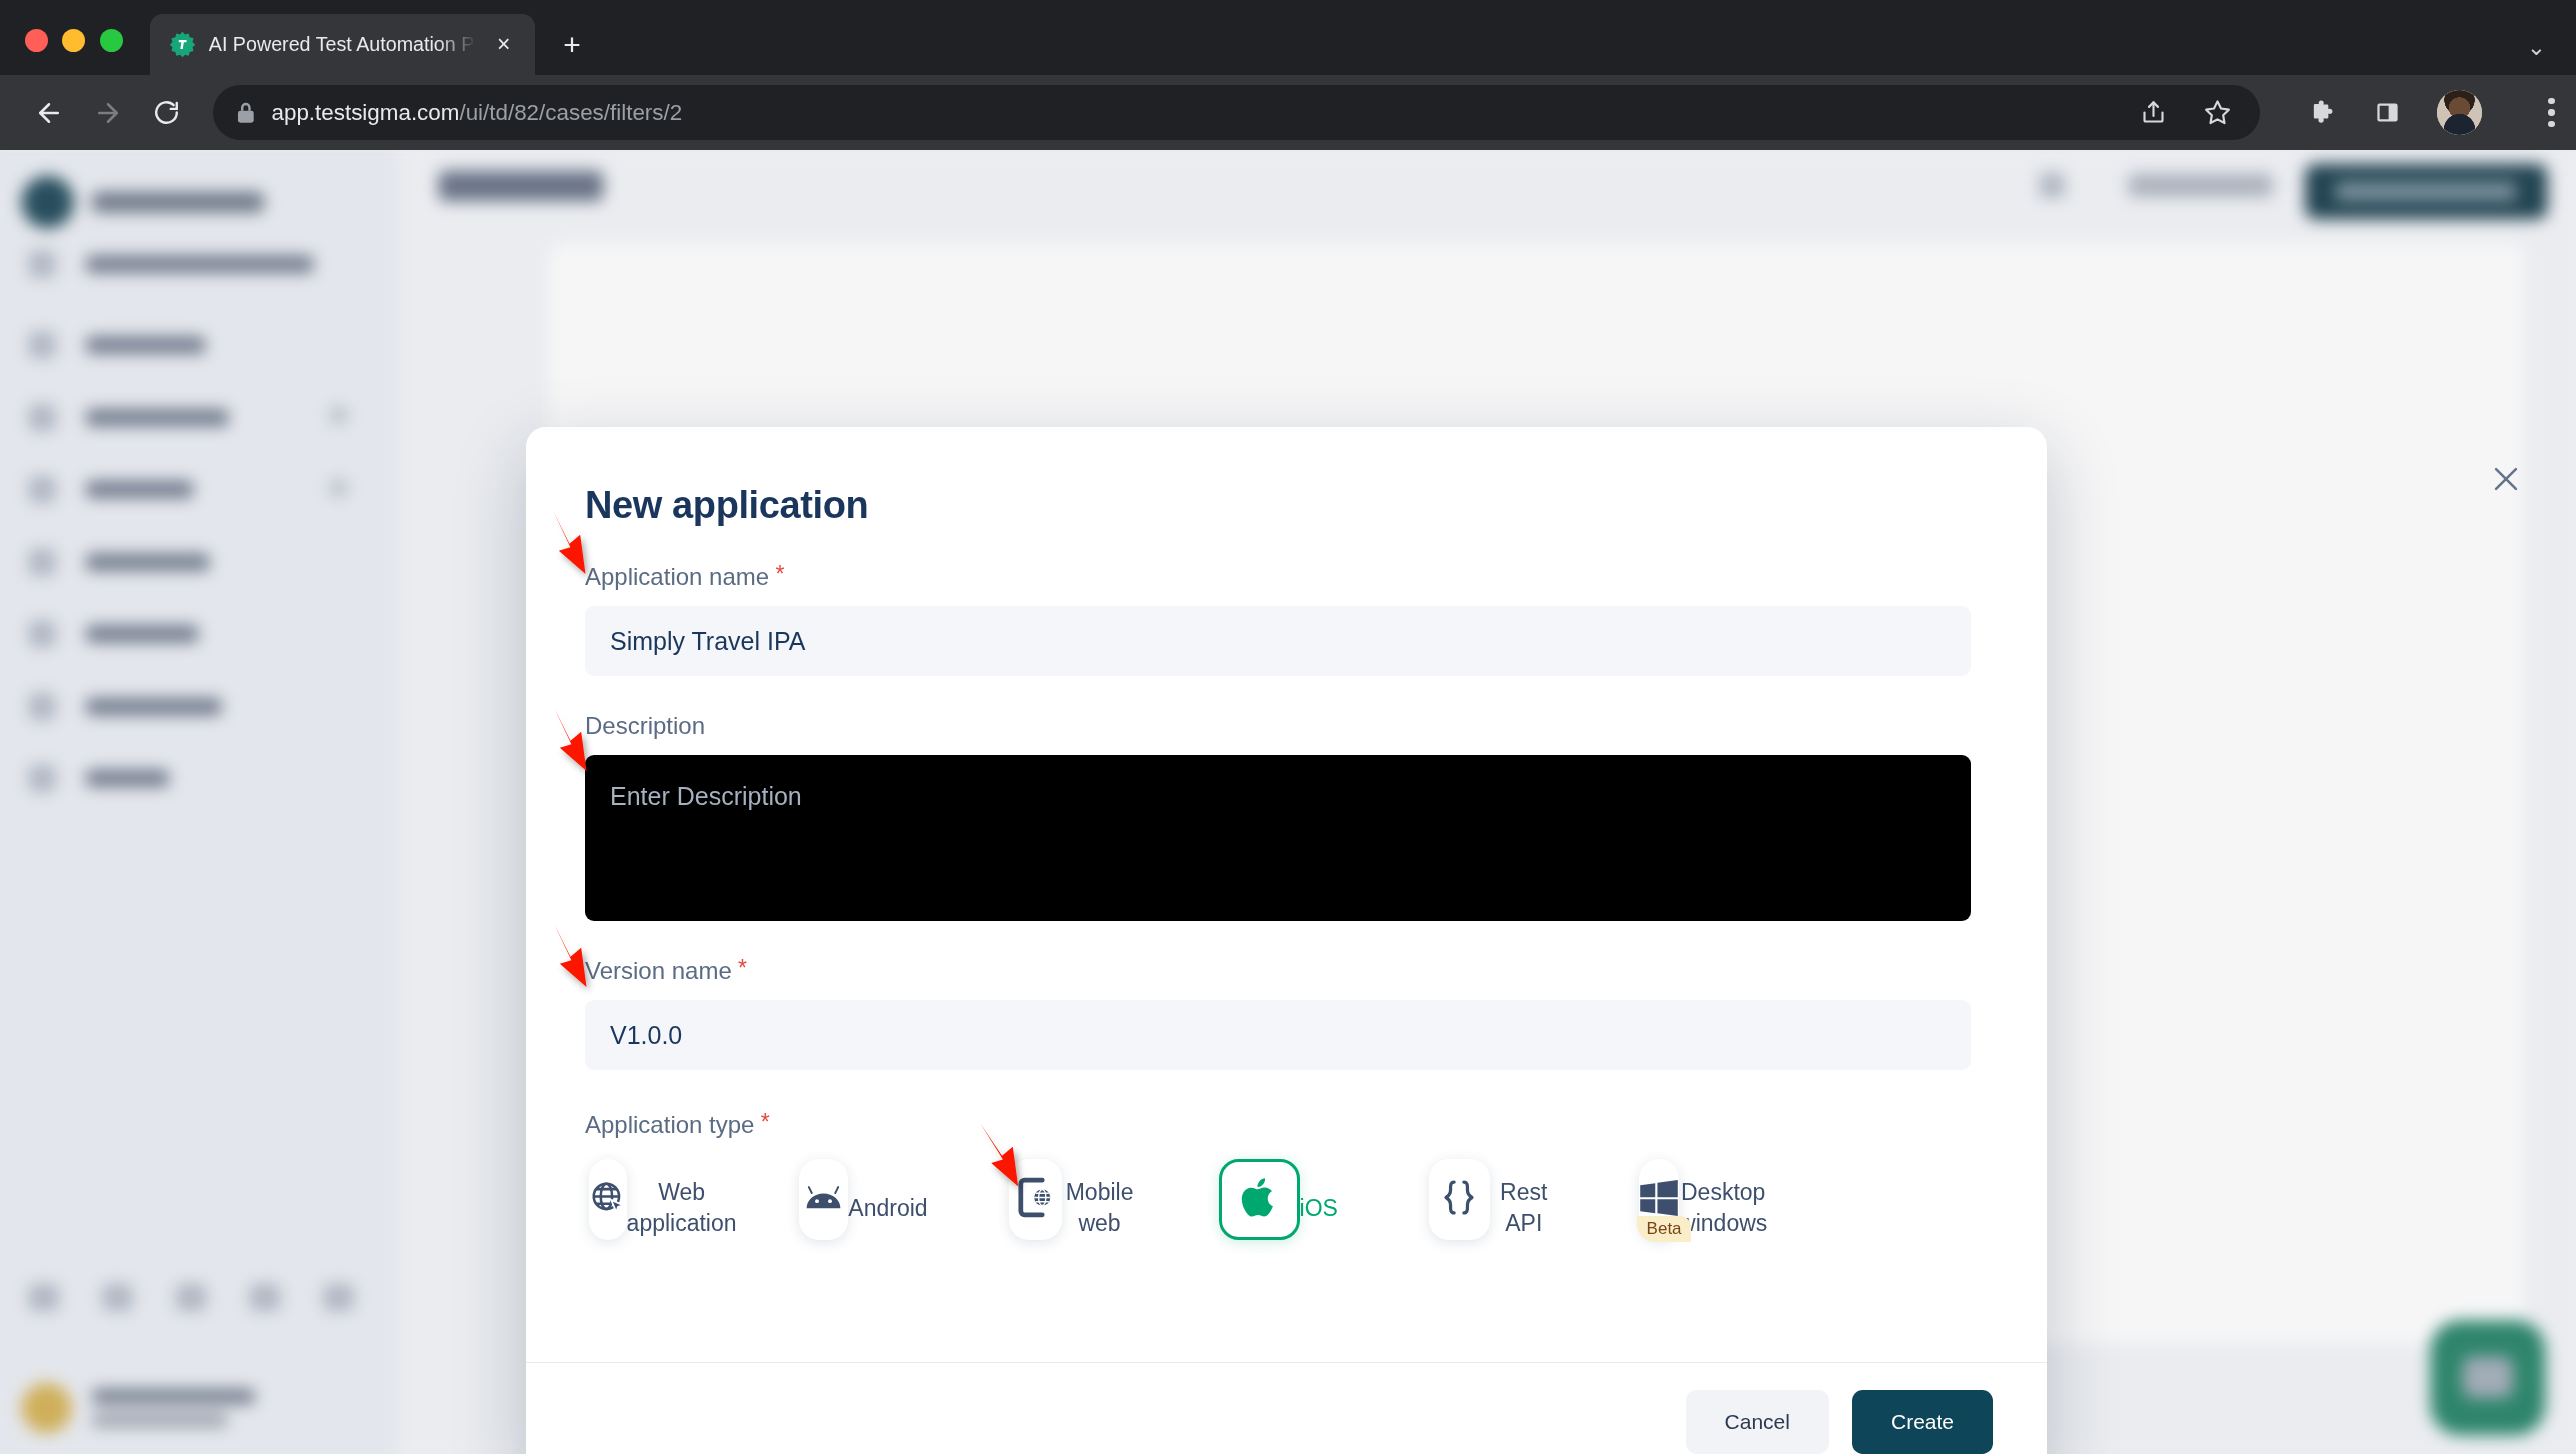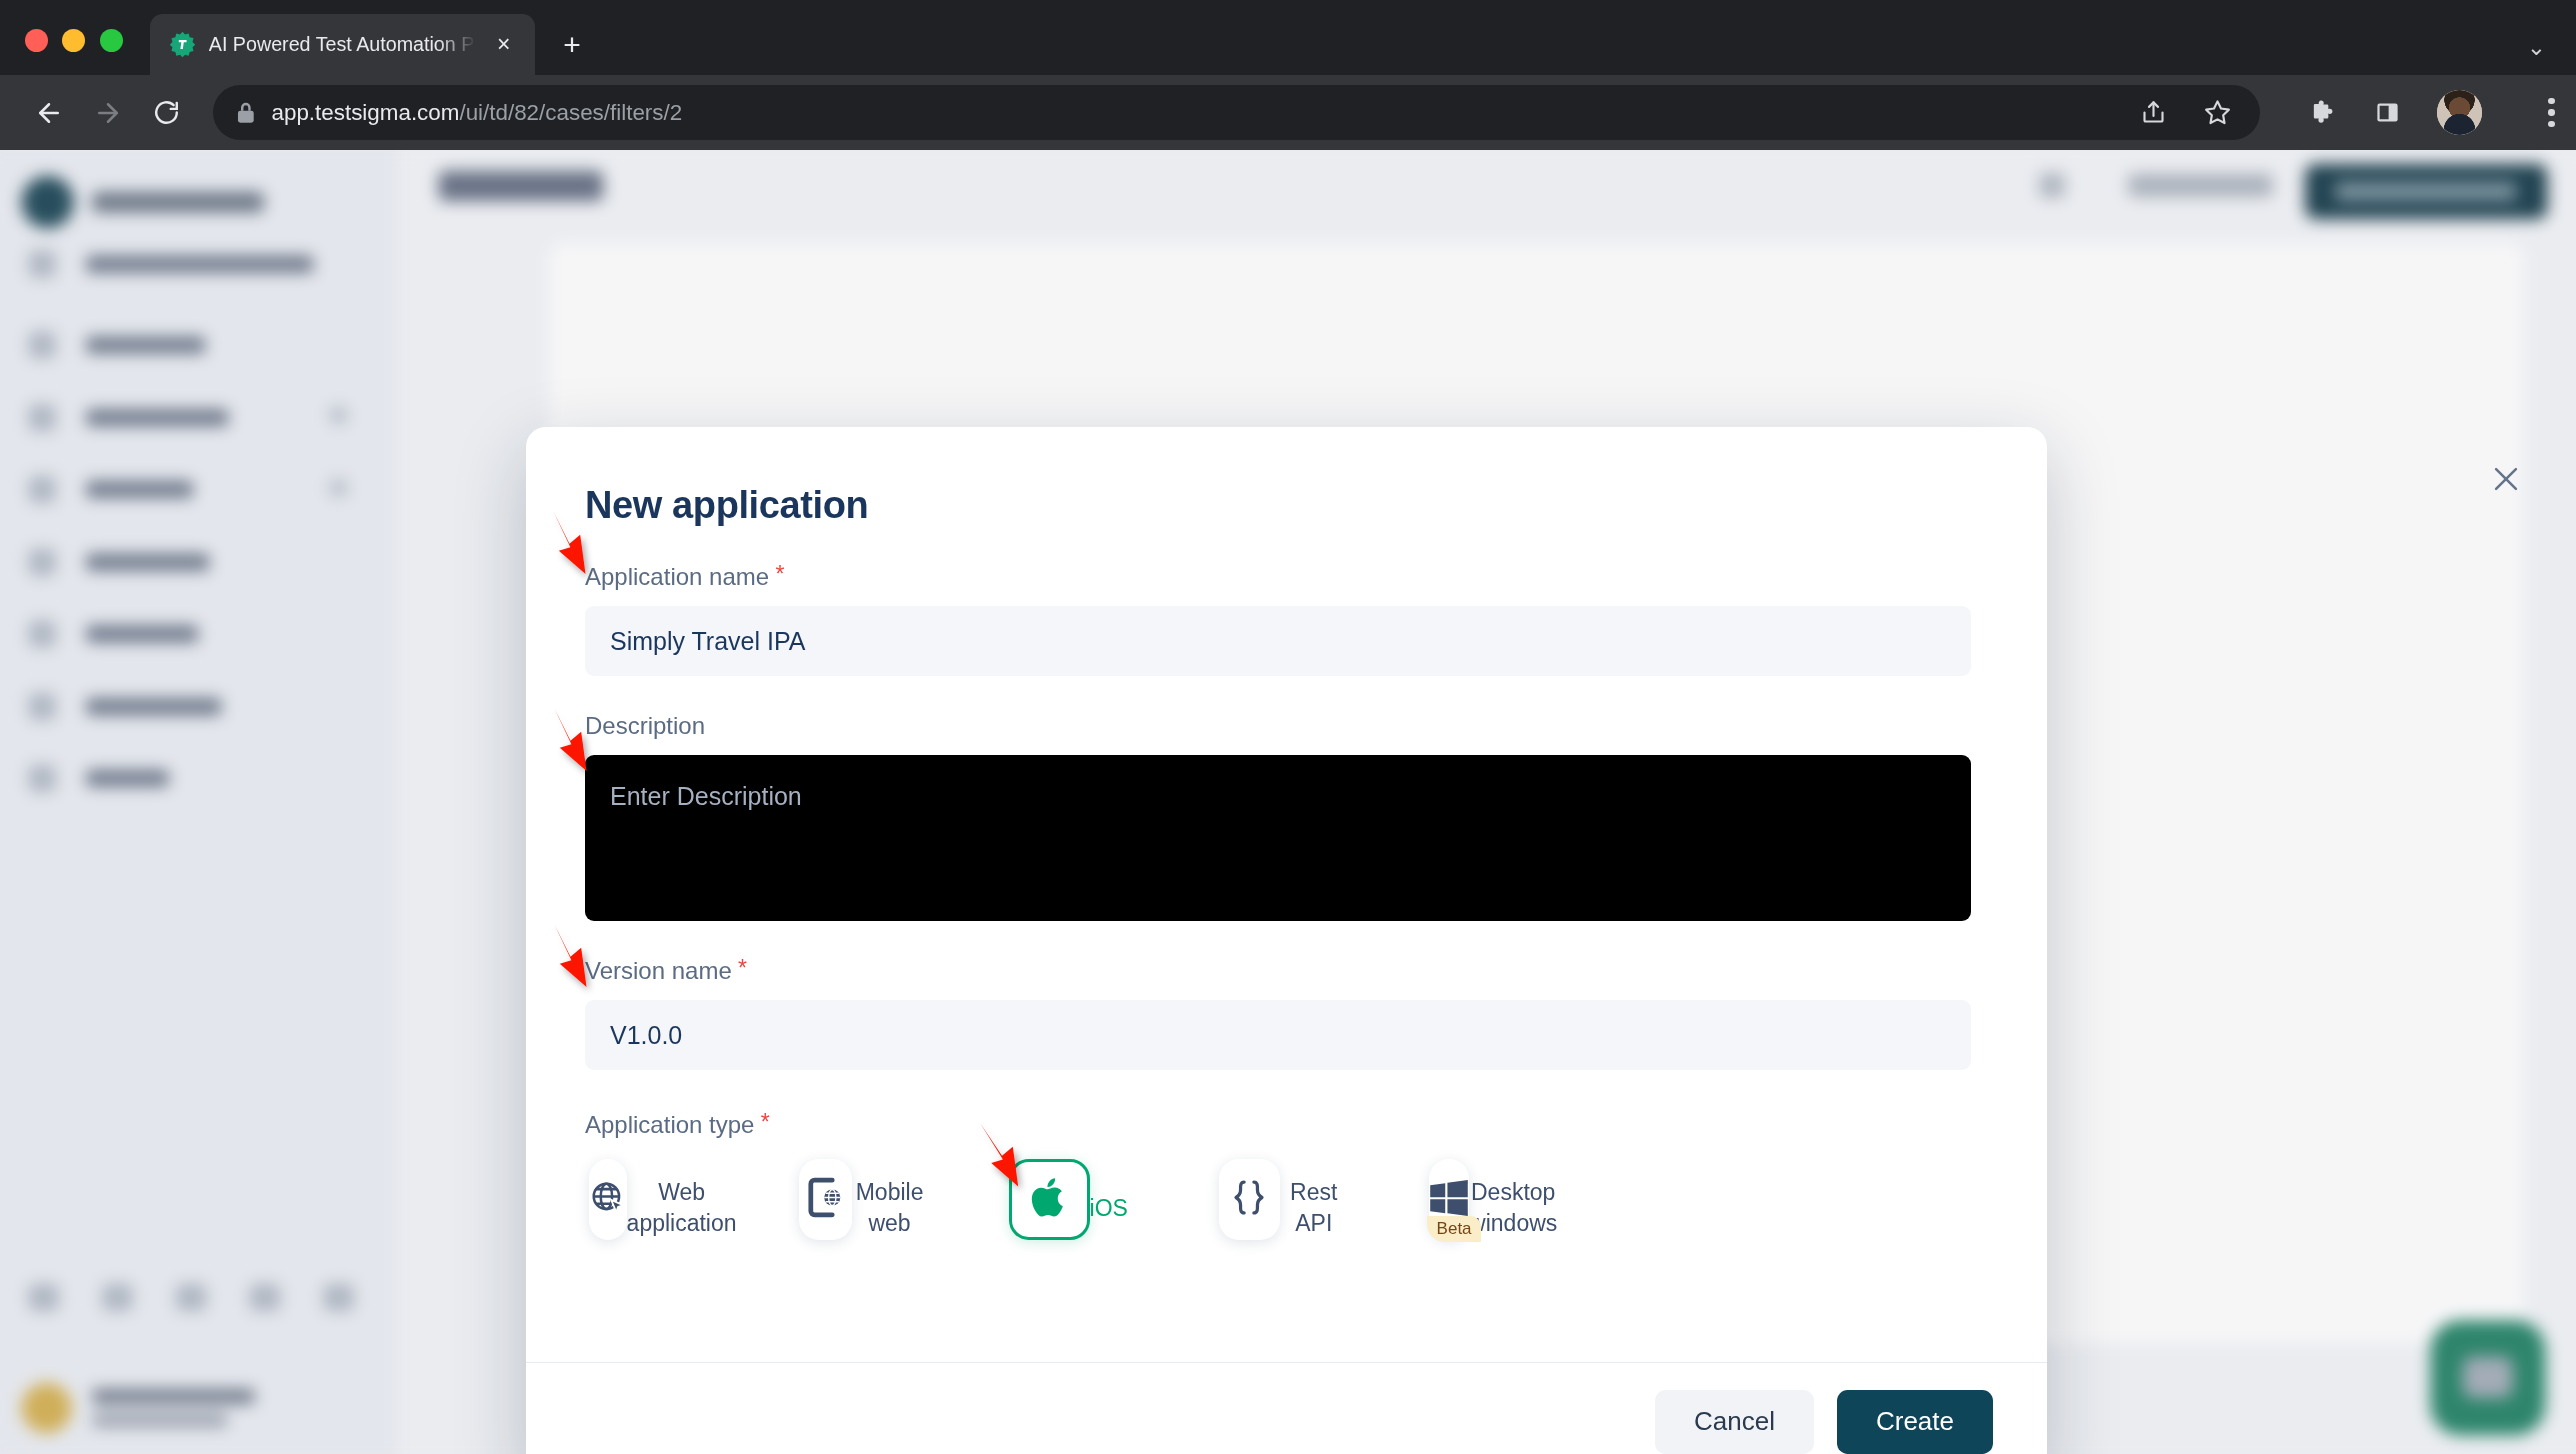--- a/index.html
+++ b/index.html
@@ -211,21 +211,21 @@
 
   .modal-footer {
     border-top: 0.9px solid #e8ecf1;
     height: 118px;
     display:flex; align-items:center; justify-content:flex-end;
     gap: 23px; padding-right: 54px;
   }
   .btn {
     height: 64px; border-radius: 10.7px;
     display:flex; align-items:center; justify-content:center;
-    font-size: 26px; padding: 0 39px;
+    font-size: 21px; padding: 0 39px;
     border:none;
     font-family:"Liberation Sans", sans-serif;
   }
   .btn-cancel { background:#f1f3f6; color:#2b3a4f; }
   .btn-create { background:#0e4558; color:#ffffff; }
 
   
   .arrow { position:absolute; pointer-events:none; }
 </style>
 </head>
@@ -436,20 +436,34 @@
                     <circle cx="11" cy="11" r="8"></circle>
                     <ellipse cx="11" cy="11" rx="3.6" ry="8"></ellipse>
                     <path d="M3 11h16M4.3 6.4h13.4M4.3 15.6h10"></path>
                     <path d="M14 13.2l7.5 3.3-3.2 1.1-1.1 3.2z" fill="#3d4f6d" stroke="#ffffff" stroke-width="1.1"></path>
                   </svg>
                 </span>
               </div>
               <div class="type-name">Web application</div>
             </div>
 
+            <div class="type-item">
+              <div class="type-card">
+                <span>
+                  <svg width="39" height="27" viewBox="0 0 30 18" fill="#3d4f6d">
+                    <path d="M2 17.2C2 10.9 7.8 5.9 15 5.9s13 5 13 11.3z"></path>
+                    <rect x="4.1" y="0" width="1.5" height="6.6" rx=".75" transform="rotate(-26 4.8 3.3)"></rect>
+                    <rect x="24.4" y="0" width="1.5" height="6.6" rx=".75" transform="rotate(26 25.1 3.3)"></rect>
+                    <circle cx="10" cy="11.8" r="1.5" fill="#ffffff"></circle>
+                    <circle cx="20" cy="11.8" r="1.5" fill="#ffffff"></circle>
+                  </svg>
+                </span>
+              </div>
+              <div class="type-name">Android</div>
+            </div>
 
             <div class="type-item">
               <div class="type-card">
                 <span>
                   <svg width="36" height="41" viewBox="0 0 22 26" fill="none">
                     <path d="M15.6 2H4.4A2.4 2.4 0 0 0 2 4.4v17.2A2.4 2.4 0 0 0 4.4 24h11.2" stroke="#3d4f6d" stroke-width="3" stroke-linecap="round"></path>
                     <circle cx="15.6" cy="13" r="5.1" fill="#3d4f6d"></circle>
                     <g stroke="#ffffff" stroke-width=".85" fill="none">
                       <ellipse cx="15.6" cy="13" rx="2.3" ry="5.1"></ellipse>
                       <path d="M10.5 13h10.2M11.4 10.3h8.4M11.4 15.7h8.4"></path>

